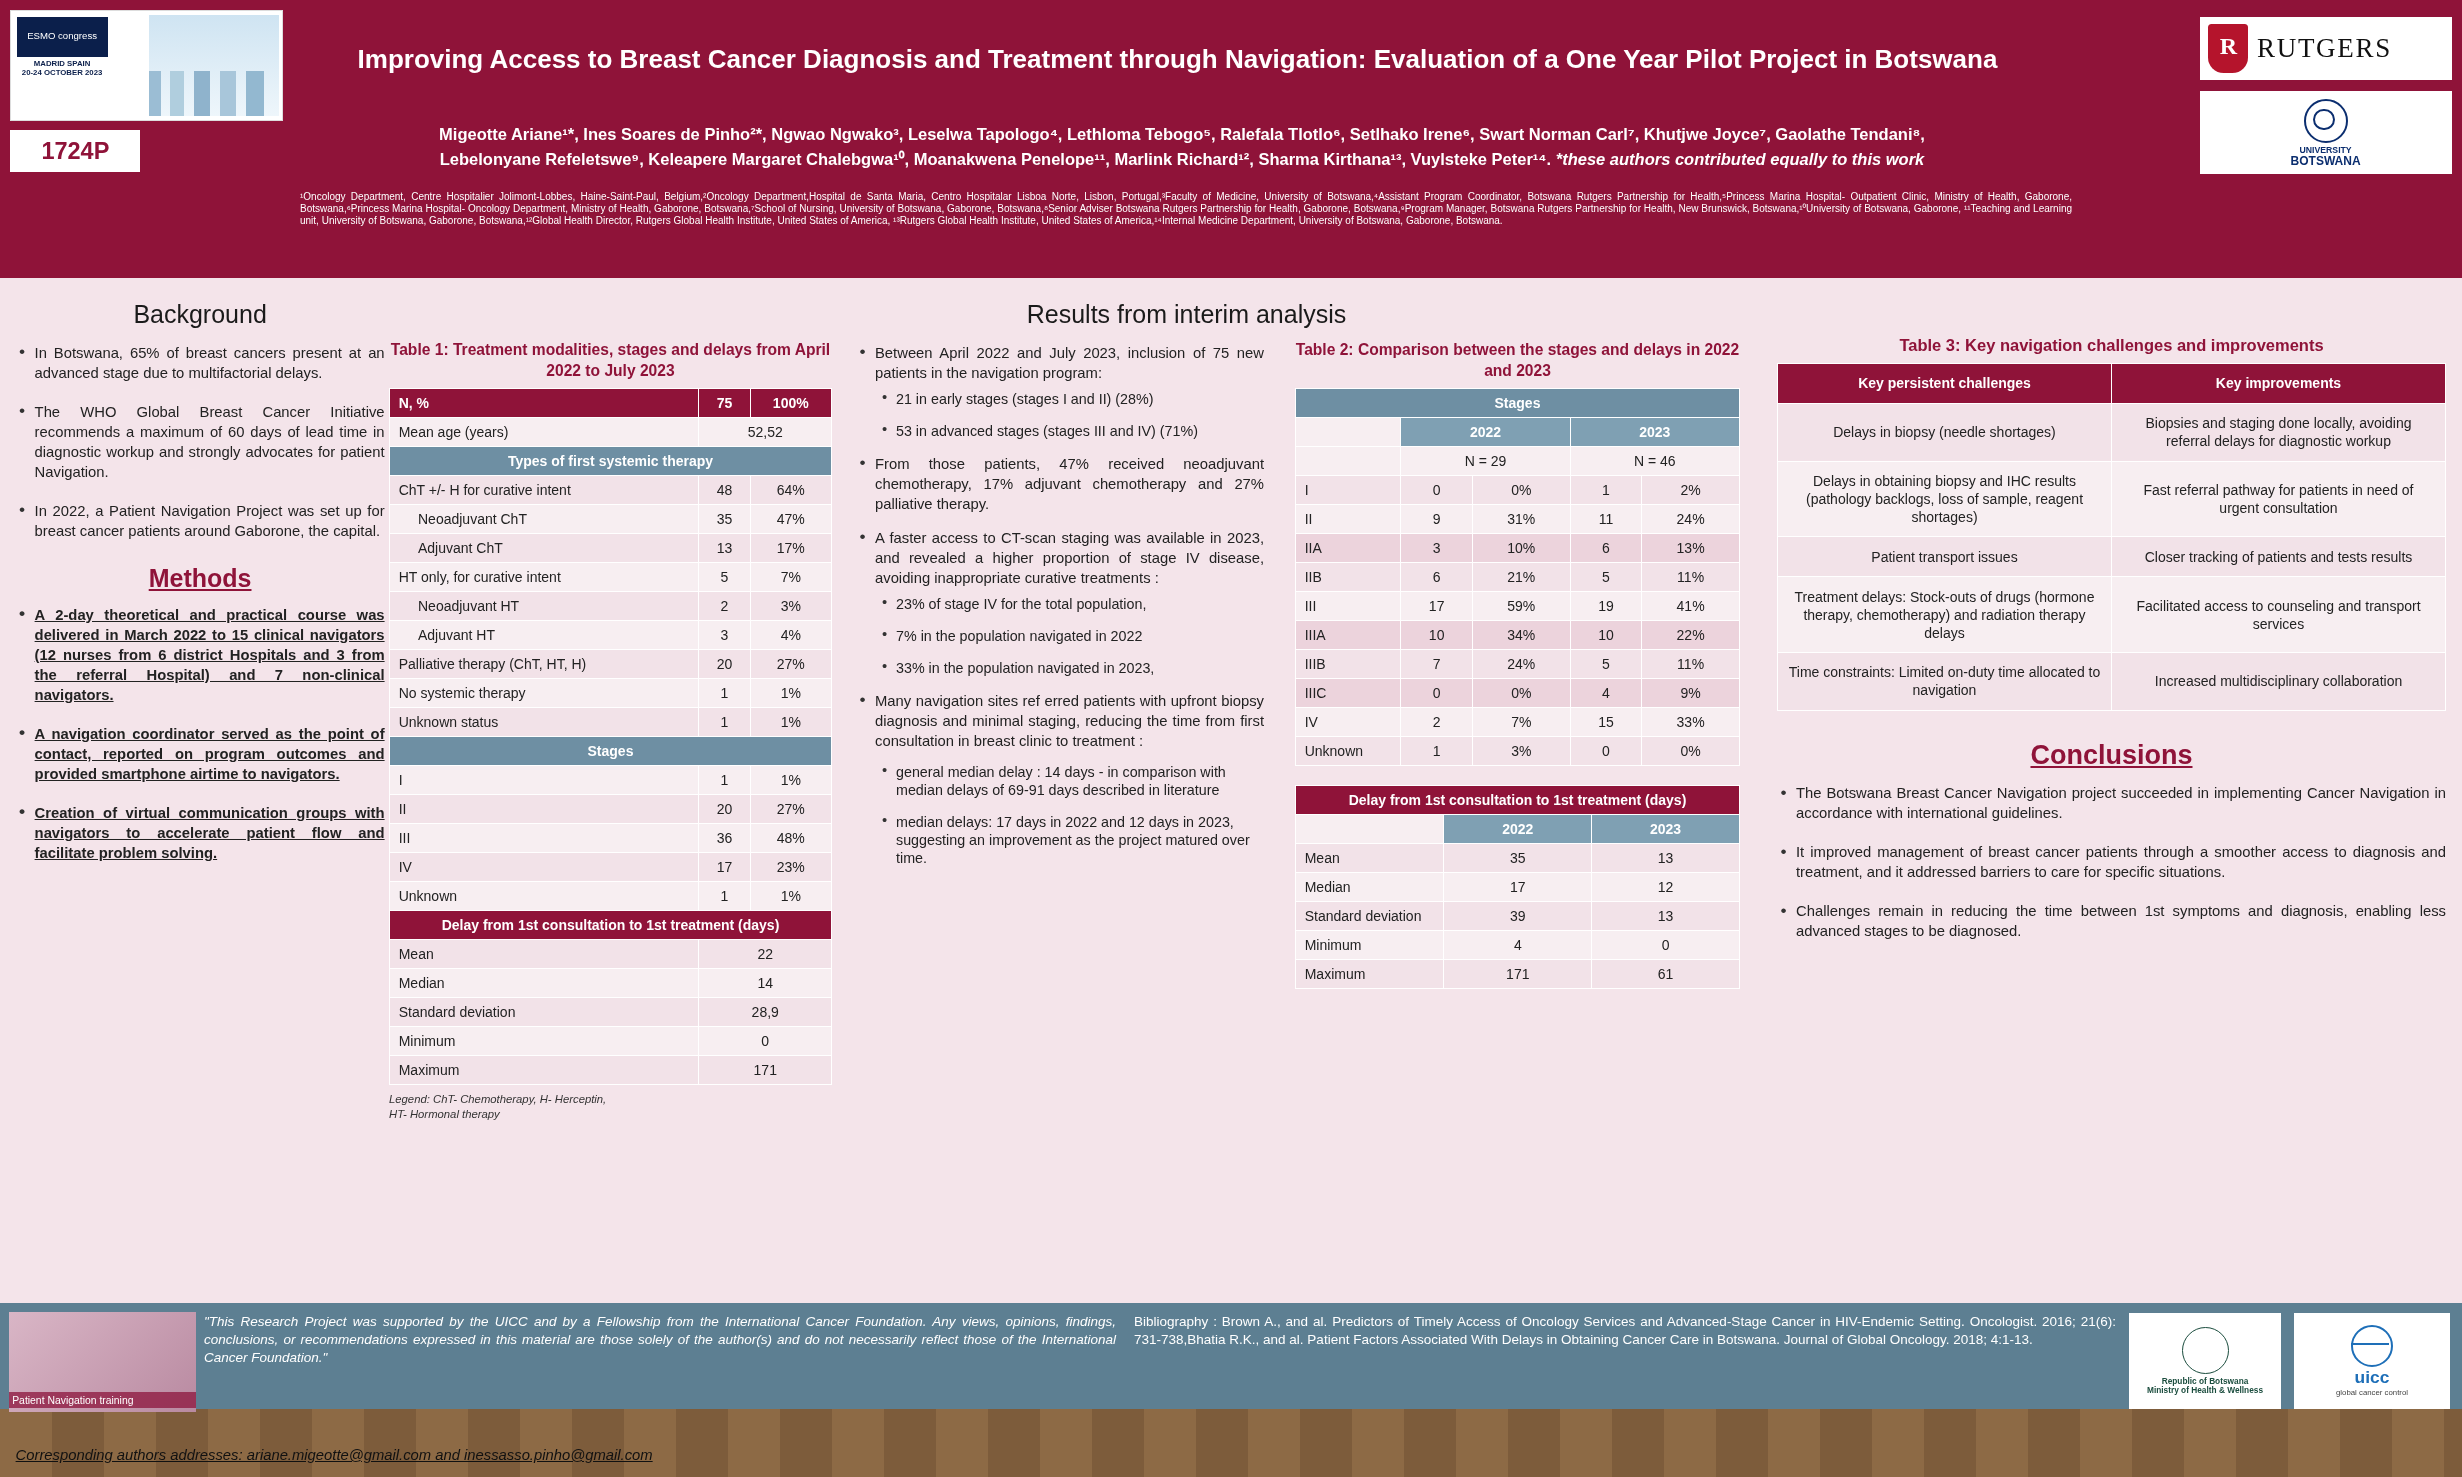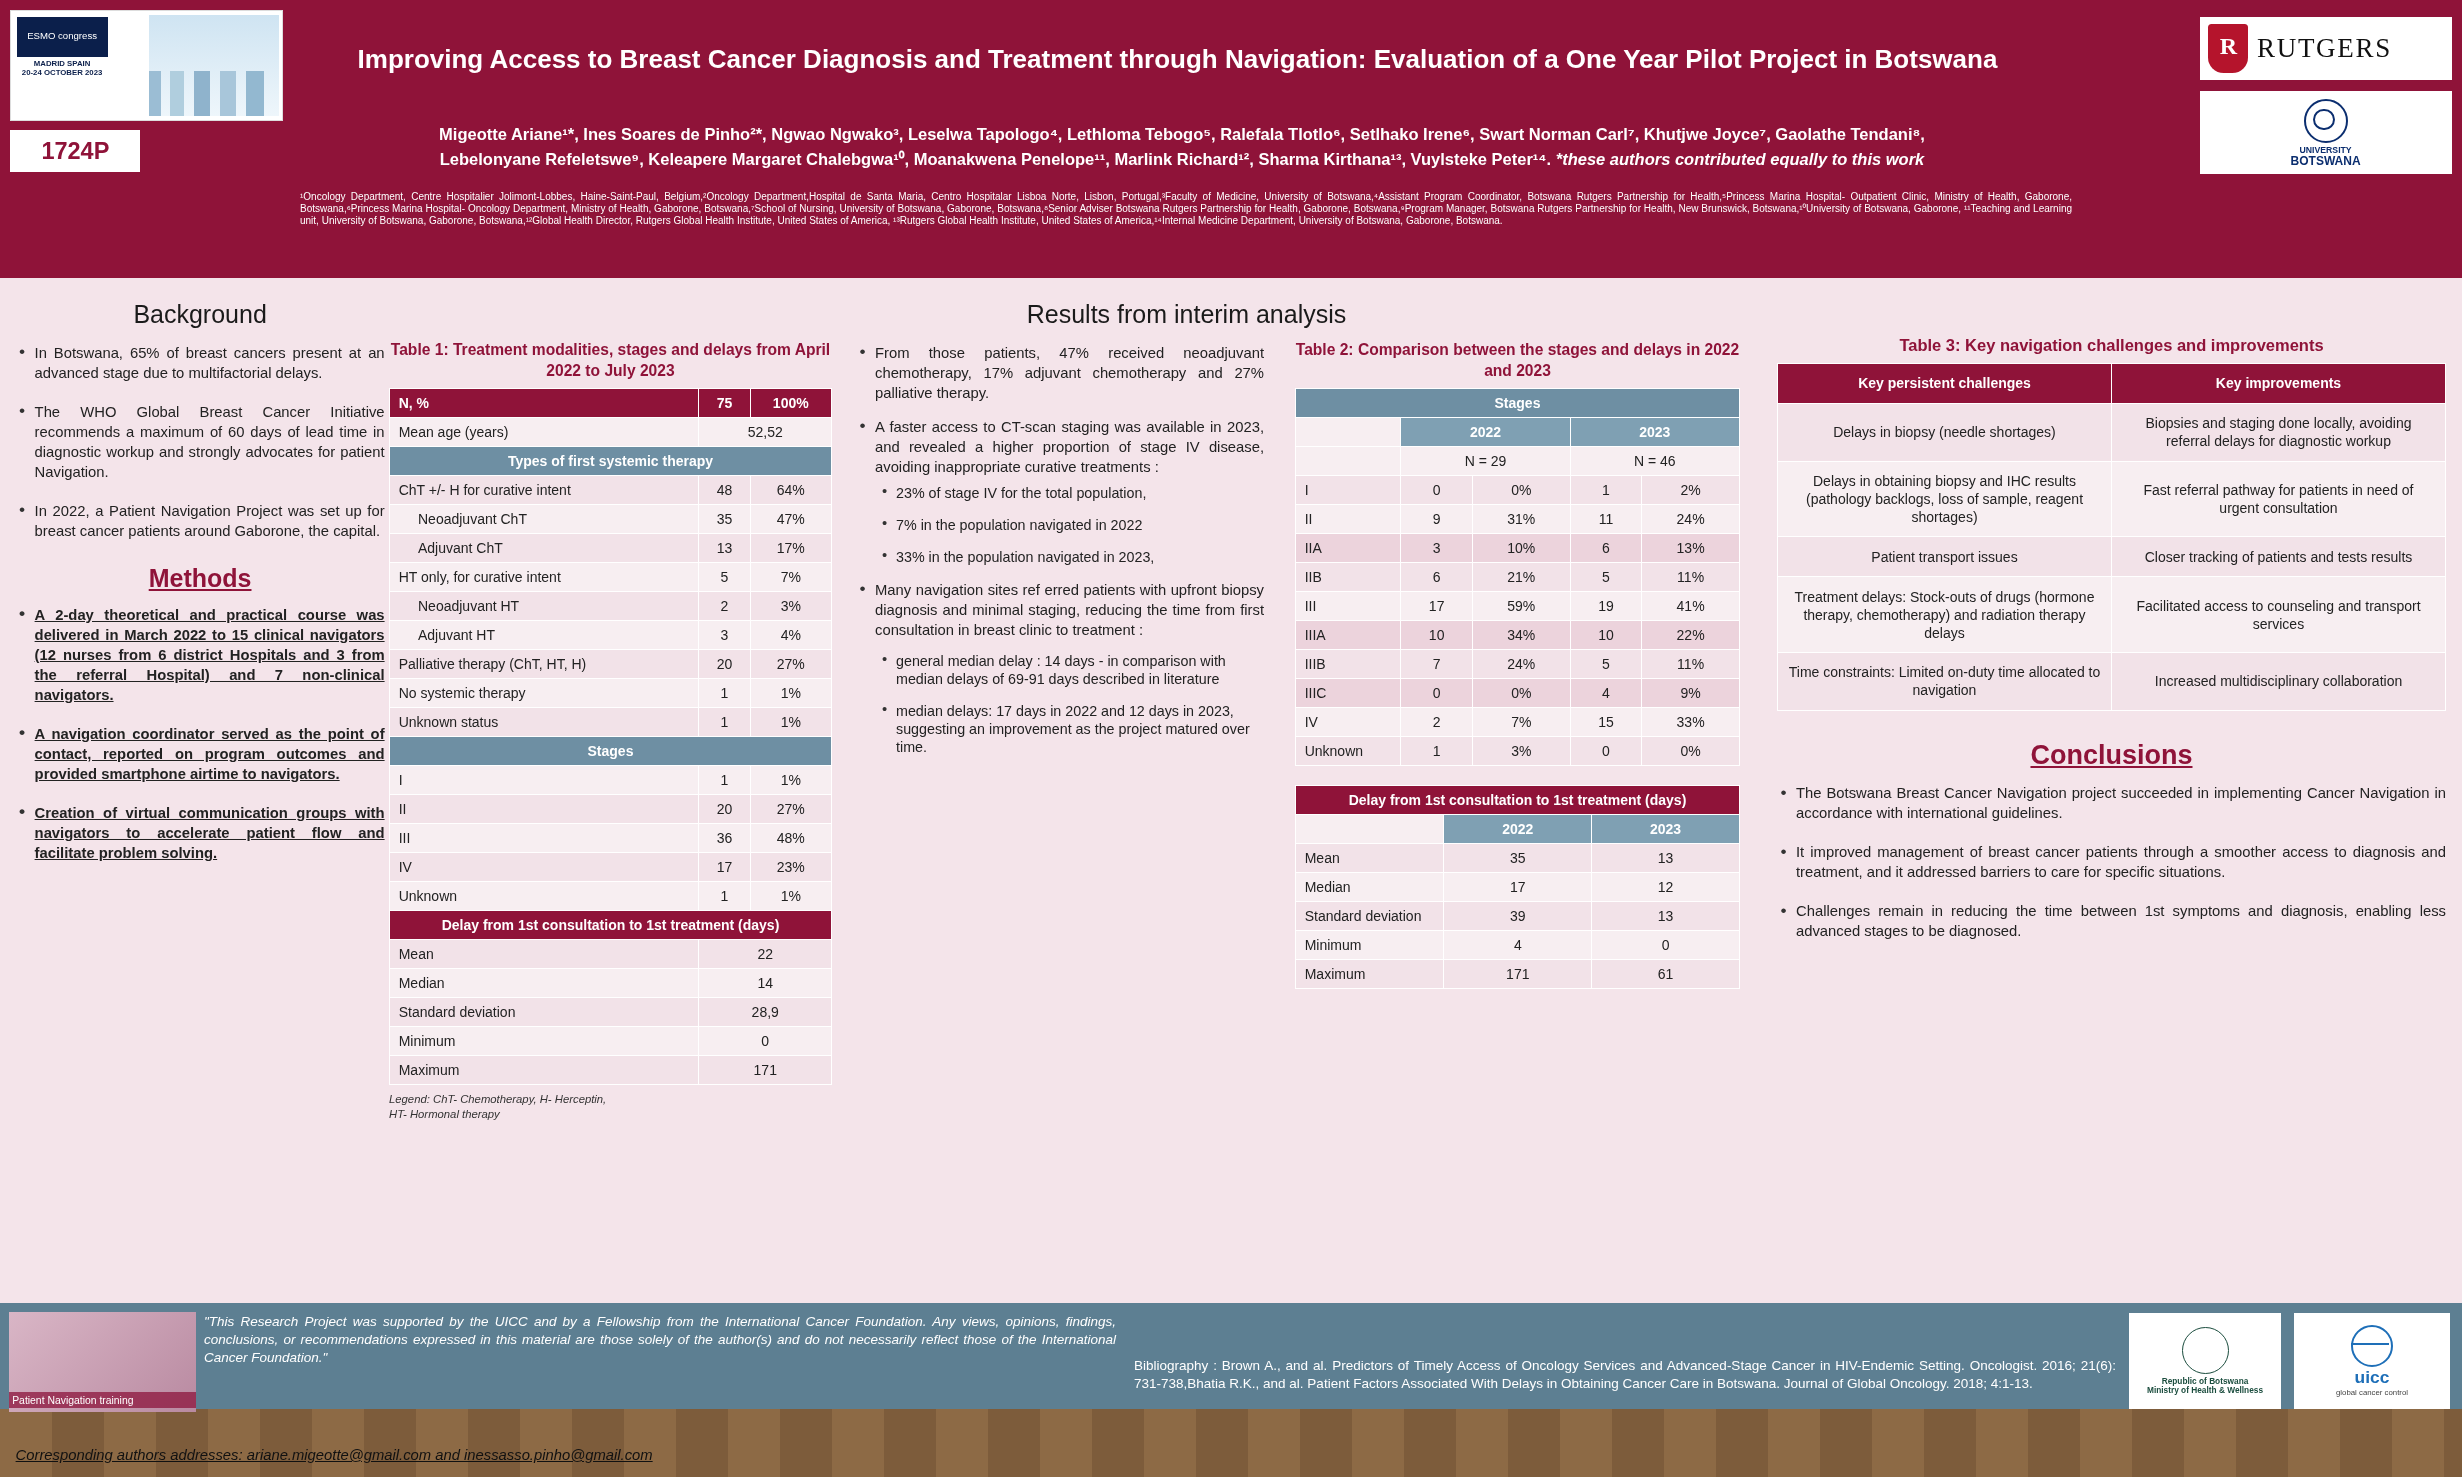--- a/index.html
+++ b/index.html
@@ -99,21 +99,21 @@
   .footer{
     position:absolute;left:0;bottom:0;width:2462px;height:174px;background:#5d7f92;
   }
   .foot-wood{position:absolute;left:0;bottom:0;width:2462px;height:68px;
     background:repeating-linear-gradient(90deg,#8d6a45 0 52px,#7d5c3b 52px 104px);}
   .foot-photo{position:absolute;left:8.7px;top:8.7px;width:187px;height:100px;
     background:linear-gradient(135deg,#d9b6c6,#b98aa1);}
   .foot-photo-cap{position:absolute;left:8.7px;top:89px;width:187px;background:rgba(140,20,60,.75);color:#fff;
     font-size:10.4px;padding:2.6px 3.5px;box-sizing:border-box;}
   .foot-quote{position:absolute;left:204px;top:10.4px;width:912px;color:#fff;font-size:13.5px;line-height:18px;font-style:italic;text-align:justify;}
-  .foot-biblio{position:absolute;left:1134px;top:10.4px;width:982px;color:#fff;font-size:13.5px;line-height:18px;text-align:justify;margin-top:44px;}
+  .foot-biblio{position:absolute;left:1134px;top:10.4px;width:982px;color:#fff;font-size:13.5px;line-height:18px;text-align:justify;}
   .foot-gov{position:absolute;left:2129px;top:10.4px;width:152px;height:96px;background:#fff;display:flex;flex-direction:column;align-items:center;justify-content:center;}
   .gov-seal{width:45px;height:45px;border-radius:50%;border:1.7px solid #1b4d3e;}
   .gov-text{font-size:8.3px;font-weight:bold;color:#1b4d3e;text-align:center;line-height:9.6px;margin-top:2.6px;}
   .foot-uicc{position:absolute;left:2294px;top:10.4px;width:156px;height:96px;background:#fff;display:flex;flex-direction:column;align-items:center;justify-content:center;}
   .uicc-globe{width:38px;height:38px;border-radius:50%;border:2.6px solid #1e6fb8;position:relative;}
   .uicc-globe:after{content:"";position:absolute;left:-1.7px;top:15.6px;width:38px;height:0;border-top:2.6px solid #1e6fb8;}
   .uicc-word{font-size:17.4px;font-weight:bold;color:#1e6fb8;}
   .uicc-sub{font-size:7.8px;color:#444;}
   .foot-email{position:absolute;left:15.6px;bottom:14px;font-size:14.8px;font-style:italic;color:#111;text-decoration:underline;}
 </style>
@@ -291,20 +291,27 @@
     </table>
     <div class="small-note" data-name="table1-legend">
       <span data-name="legend-line-1">Legend: ChT- Chemotherapy, H- Herceptin,</span><br>
       <span data-name="legend-line-2">HT- Hormonal therapy</span>
     </div>
   </div>
 
   <div class="col" style="left:856px;top:300px;width:408px;" data-name="column-results-text">
     <h2 class="sect" style="width:765px;margin-left:-52px;" data-name="results-heading">Results from interim analysis</h2>
     <ul class="bullets tight" data-name="results-bullet-list">
+      <li data-name="list-item">
+        <span data-name="list-item-text">Between April 2022 and July 2023, inclusion of 75 new patients in the navigation program:</span>
+        <ul class="sub-bullets" data-name="sub-list">
+          <li data-name="sub-list-item">21 in early stages (stages I and II) (28%)</li>
+          <li data-name="sub-list-item">53 in advanced stages (stages III and IV) (71%)</li>
+        </ul>
+      </li>
       <li data-name="list-item">From those patients, 47% received neoadjuvant chemotherapy, 17% adjuvant chemotherapy and 27% palliative therapy.</li>
       <li data-name="list-item">
         <span data-name="list-item-text">A faster access to CT-scan staging was available in 2023, and revealed a higher proportion of stage IV disease, avoiding inappropriate curative treatments :</span>
         <ul class="sub-bullets" data-name="sub-list">
           <li data-name="sub-list-item">23% of stage IV for the total population,</li>
           <li data-name="sub-list-item">7% in the population navigated in 2022</li>
           <li data-name="sub-list-item">33% in the population navigated in 2023,</li>
         </ul>
       </li>
       <li data-name="list-item">

